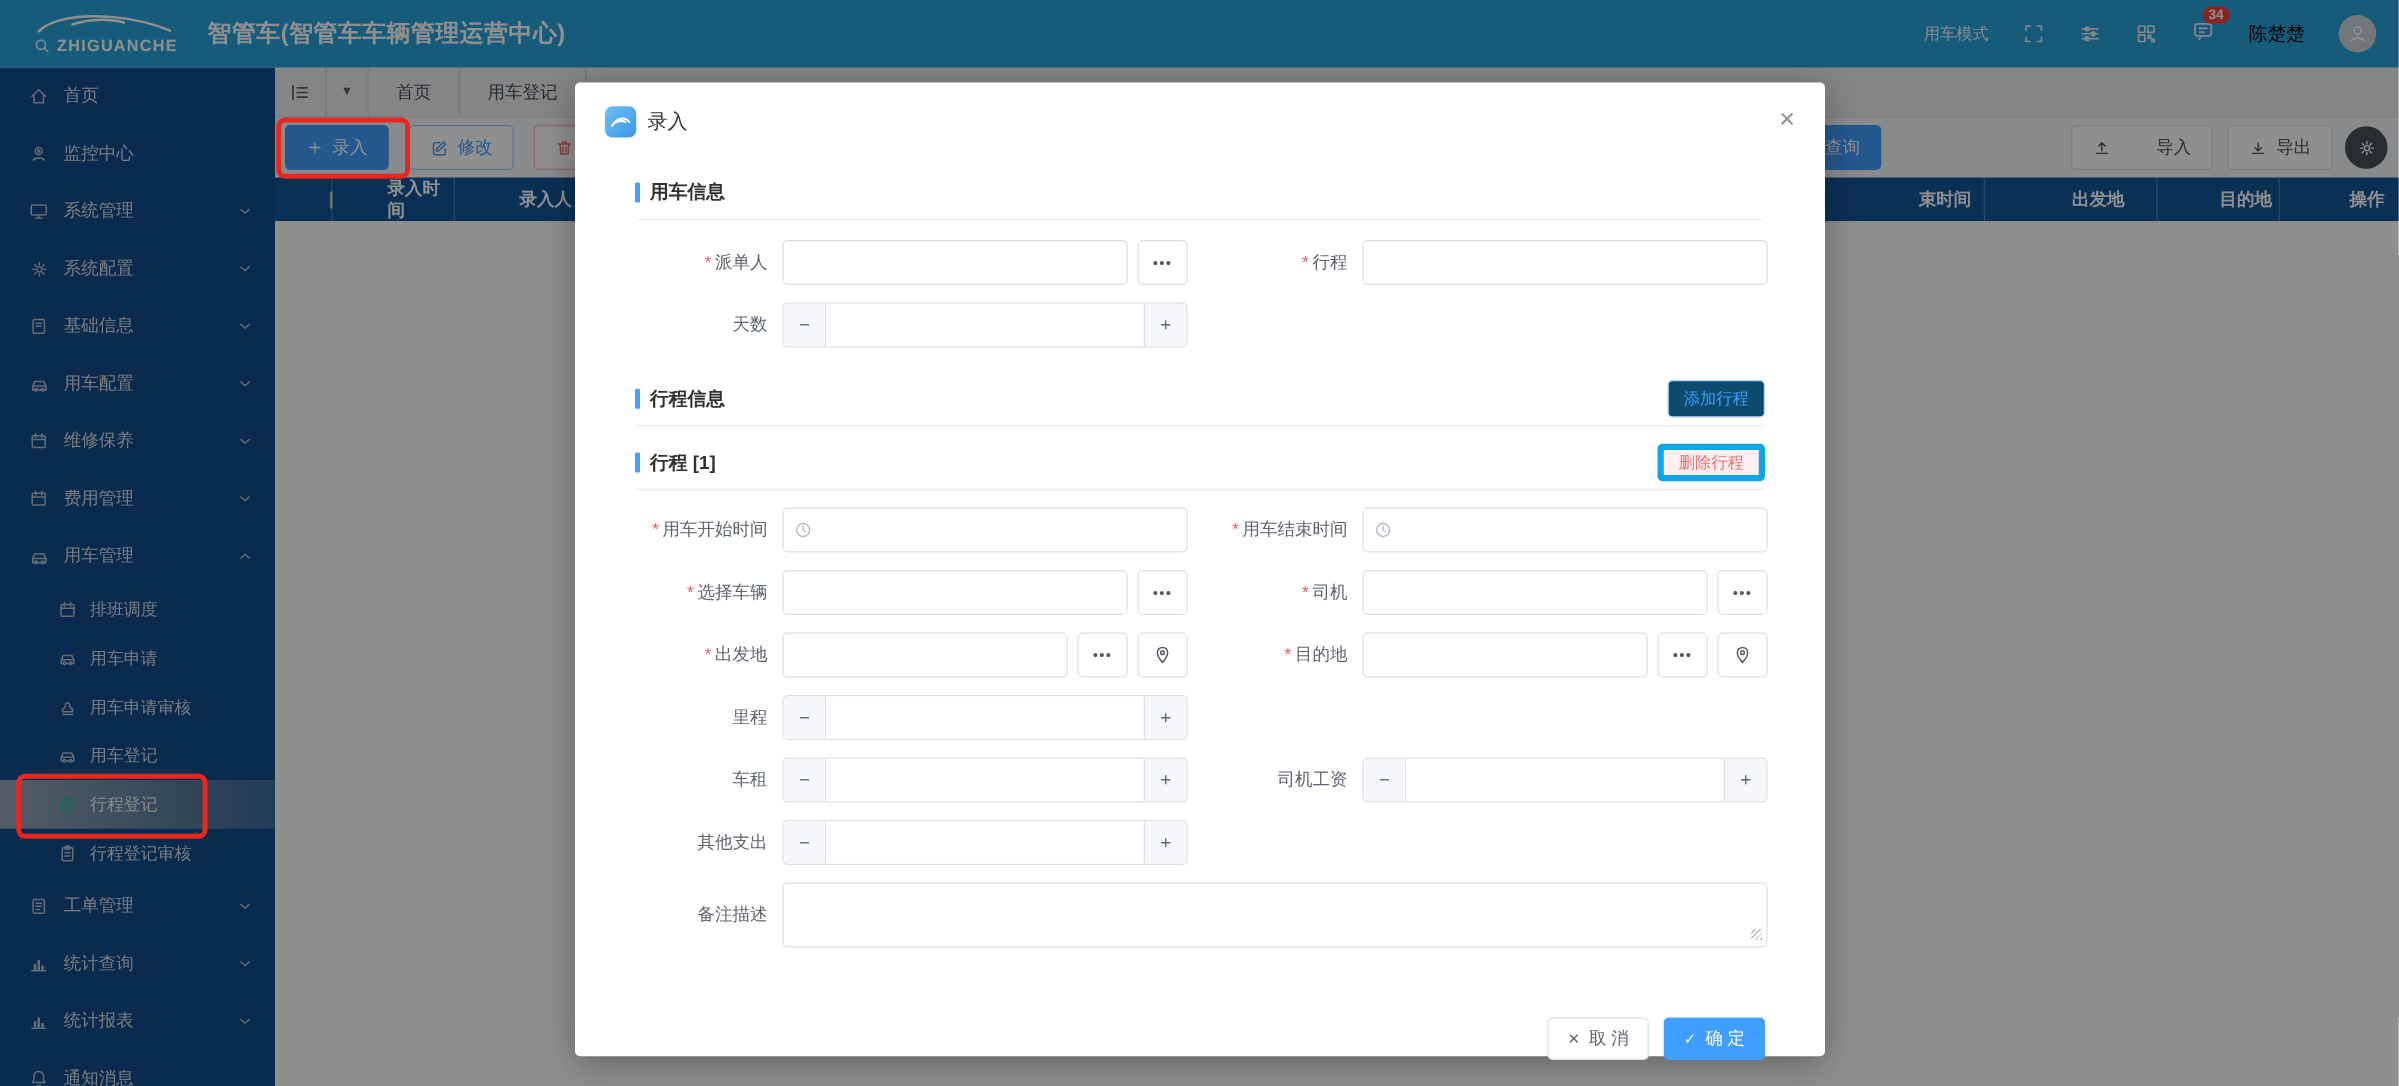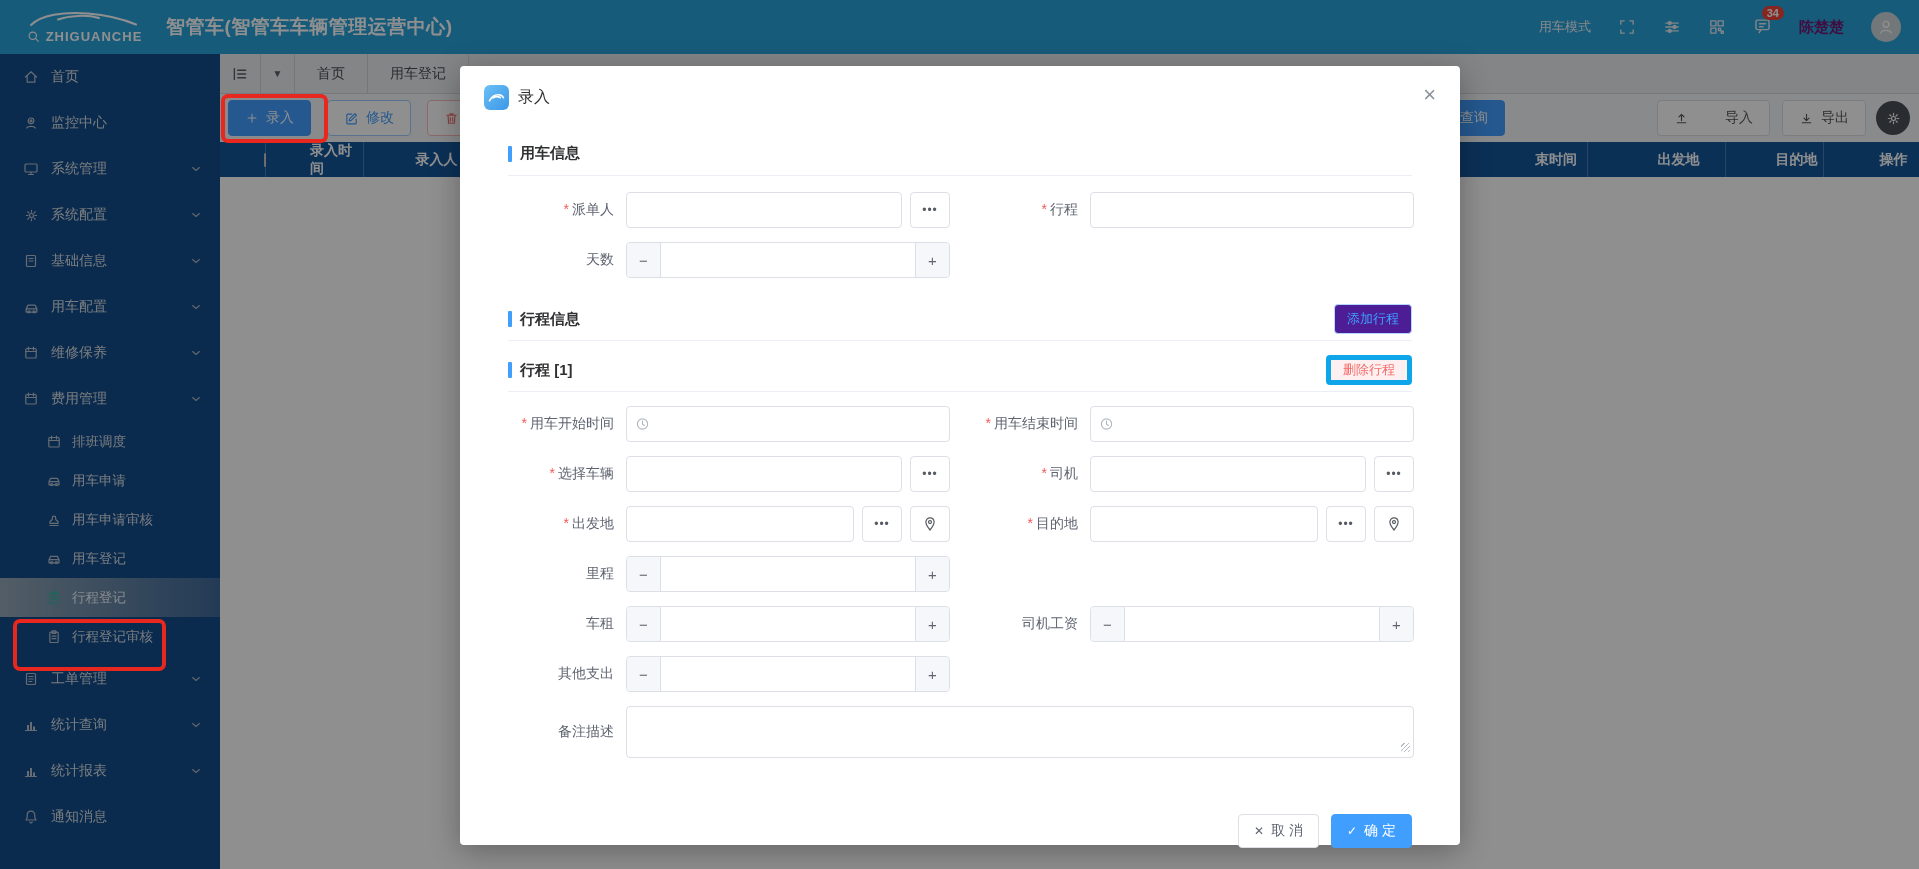--- a/index.html
+++ b/index.html
@@ -18,21 +18,21 @@
   .logo-swoosh svg { display:block; }
   .logo-row { display:flex; align-items:center; gap:5px; margin-top:1px; }
   .logo-text { font-size:13px; font-weight:700; letter-spacing:1px; color:#fff; }
   .app-title { margin-left:16px; font-size:19px; font-weight:700; color:#fff; letter-spacing:0.5px; }
   .header-right { margin-left:auto; display:flex; align-items:center; gap:27px; color:#eef4f8; }
   .mode-label { font-size:13px; }
   .h-ic { color:#e8eef3; cursor:pointer; }
   .chat-wrap { position:relative; }
   .badge { position:absolute; top:-10px; right:-12px; background:#f0453b; color:#fff; font-size:11px;
     border-radius:9px; padding:1px 5px; min-width:20px; text-align:center; font-weight:700; }
-  .username { font-size:15px; font-weight:700; color:#701a75;text-align:center; }
+  .username { font-size:15px; font-weight:400; color:#000000;text-align:center; }
   .avatar { width:30px; height:30px; border-radius:50%; background:#ccd4da; display:flex;
     align-items:center; justify-content:center; color:#fff; }
 
   
   .sidebar { position:absolute; top:54px; left:0; bottom:0; width:220px; background:#144d8b; z-index:5; overflow:hidden; }
   .s-item { height:46px; display:flex; align-items:center; padding-left:22px; color:#d8dee4; font-size:14px; cursor:pointer; }
   .s-item .ic { width:18px; margin-right:11px; color:#b7c1cd; }
   .s-item .chev { margin-left:auto; margin-right:15px; color:#aeb8c4; }
   .s-sub { height:39px; padding-left:46px; font-size:13.5px; }
   .s-sub .ic { width:16px; margin-right:10px; }
@@ -89,21 +89,21 @@
     display:flex; align-items:center; justify-content:center; color:#fff; }
   .m-title { margin-left:9px; font-size:16px; color:#303133; }
   .m-close { position:absolute; top:18px; right:24px; font-size:22px; color:#8a9099; cursor:pointer;
     background:none; border:none; line-height:1; }
   .m-body { padding:0 48px;margin-top:28px; }
   .sec { display:flex; align-items:center; }
   .sec-bar { width:4px; height:16px; background:#409eff; border-radius:1px; margin-right:8px; }
   .sec-title { font-size:15px; font-weight:700; color:#303133; }
   .sec-line { height:1px; background:#ebeef5; margin-top:12px; }
   .sec-btn { margin-left:auto; height:30px; padding:0 12px; border-radius:4px; font-size:13px; cursor:pointer; }
-  .sec-btn.add { background:#4c1d95; border:1px solid #b3d8ff; color:#409eff; }
+  .sec-btn.add { background:#0c4a6e; border:1px solid #b3d8ff; color:#409eff; }
   .sec-btn.del { background:#fef0f0; border:5px solid #0ea5e9; color:#f56c6c; }
   .frow { display:flex; margin-top:14px; }
   .fg { display:flex; align-items:center; }
   .fg .lab { width:118px; flex:none; text-align:right; font-size:14px; color:#5f6470; padding-right:12px; white-space:nowrap; }
   .fg.right { margin-left:10px; }
   .fg.right .lab { width:130px; }
   .req { color:#f45a5a; margin-right:3px; font-style:normal; }
   .ctrl { display:flex; align-items:center; gap:8px; width:324px; }
   .ctrl.wide { width:788px; position:relative; }
   .txt { flex:1; min-width:0; height:36px; border:1px solid #dcdfe6; border-radius:4px; padding:0 10px;
@@ -292,20 +292,35 @@
           <path d="M2.8 6.5h10.4M5.5 2v3M10.5 2v3"></path>
         </svg>
       </span>
     <span>费用管理</span>
     <span class="chev ic">
         <svg width="12" height="12" viewBox="0 0 16 16" fill="none" stroke="currentColor" stroke-width="1.2" stroke-linecap="round" stroke-linejoin="round">
           <path d="M3.5 6l4.5 4 4.5-4" stroke-width="1.5"></path>
         </svg>
       </span>
   </div>
+  <div class="s-item">
+    <span class="ic">
+        <svg width="17" height="17" viewBox="0 0 16 16" fill="none" stroke="currentColor" stroke-width="1.2" stroke-linecap="round" stroke-linejoin="round">
+          <path d="M3 9.2 4.6 5.8h6.8L13 9.2v3.1h-1.7M3 9.2h10M3 9.2v3.1h1.7M6.6 12.3h2.8"></path>
+          <circle cx="5.6" cy="12.1" r="1"></circle>
+          <circle cx="10.4" cy="12.1" r="1"></circle>
+        </svg>
+      </span>
+    <span>用车管理</span>
+    <span class="chev ic">
+        <svg width="12" height="12" viewBox="0 0 16 16" fill="none" stroke="currentColor" stroke-width="1.2" stroke-linecap="round" stroke-linejoin="round">
+          <path d="M3.5 10l4.5-4 4.5 4" stroke-width="1.5"></path>
+        </svg>
+      </span>
+  </div>
   <div class="s-item s-sub">
     <span class="ic">
         <svg width="16" height="16" viewBox="0 0 16 16" fill="none" stroke="currentColor" stroke-width="1.2" stroke-linecap="round" stroke-linejoin="round">
           <rect x="2.8" y="3.5" width="10.4" height="9.5" rx="1"></rect>
           <path d="M2.8 6.5h10.4M5.5 2v3M10.5 2v3"></path>
         </svg>
       </span>
     <span>排班调度</span>
   </div>
   <div class="s-item s-sub">

